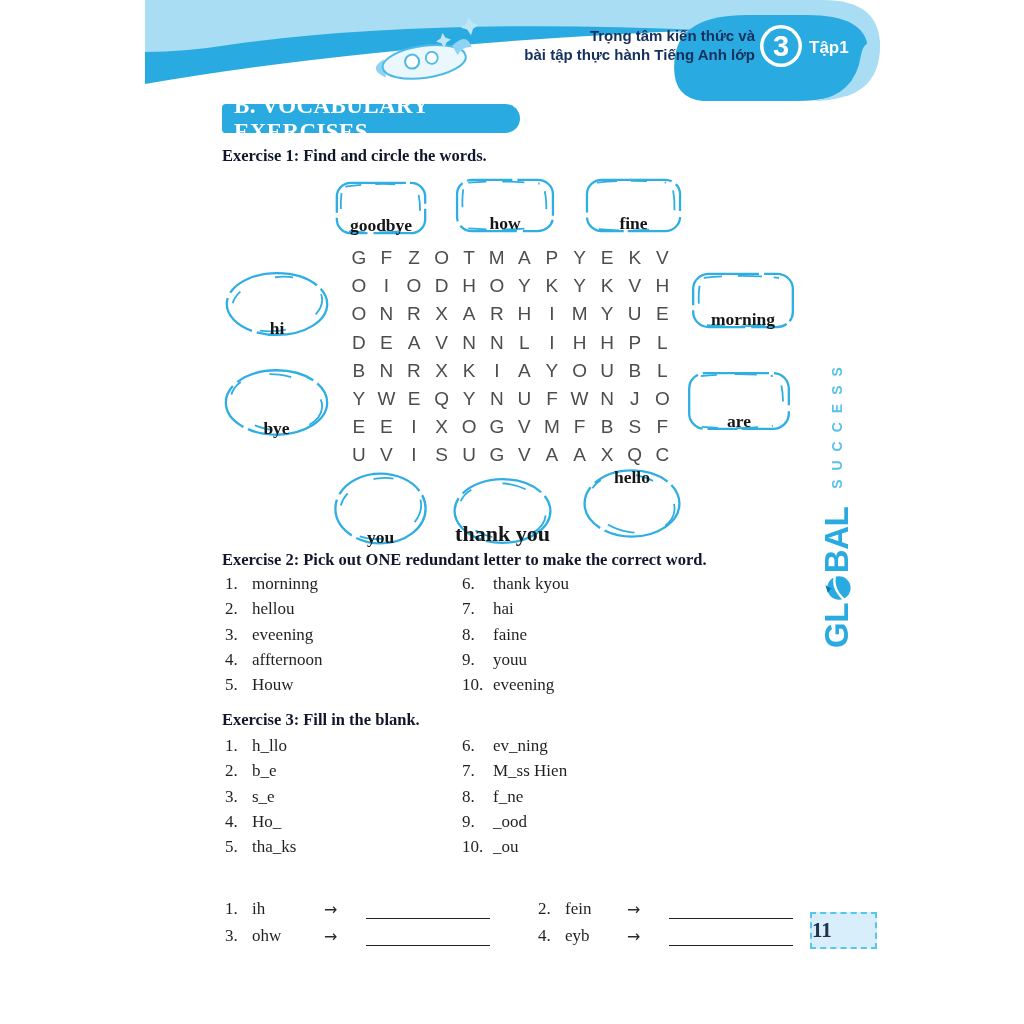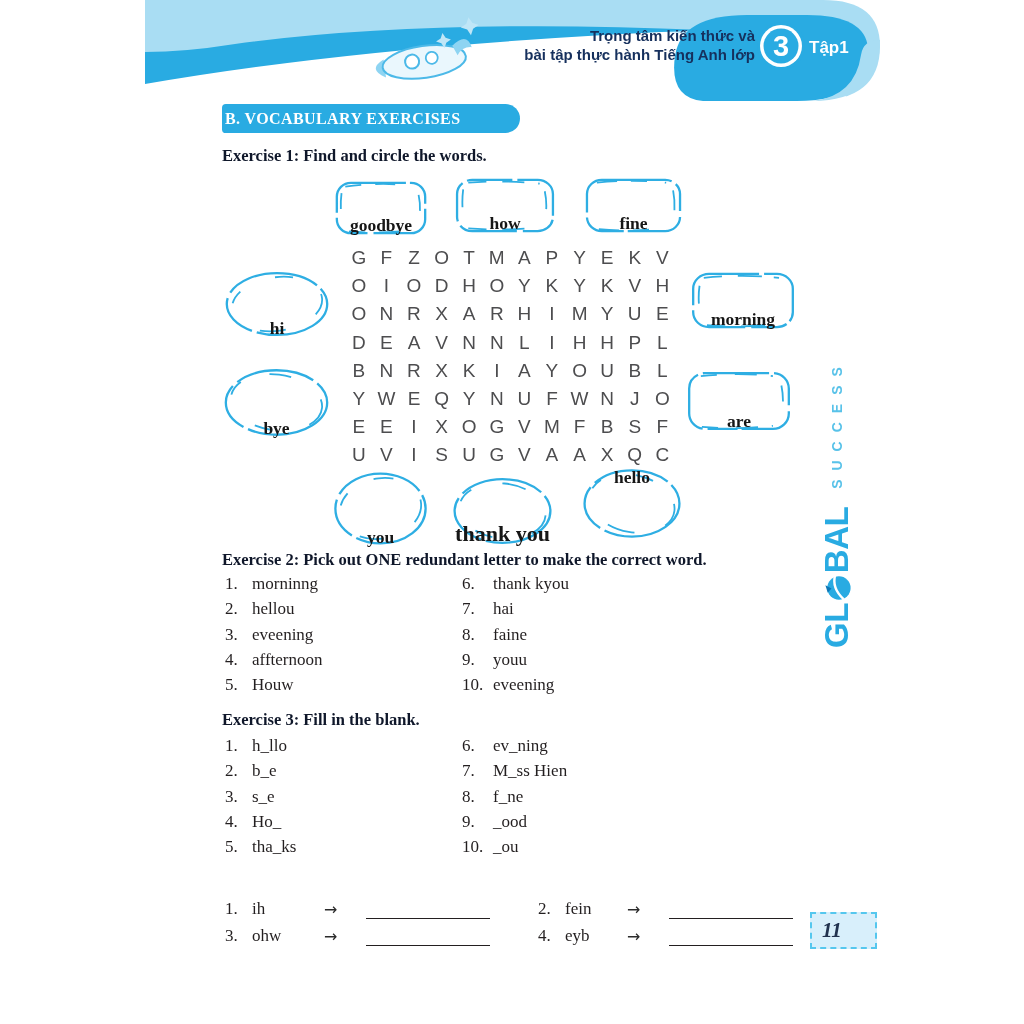--- a/index.html
+++ b/index.html
@@ -5,21 +5,21 @@
   html,body{margin:0;padding:0;background:#fff;}
   .page{position:relative;width:1024px;height:1024px;background:#ffffff;overflow:hidden;
         font-family:"Liberation Serif","DejaVu Serif",serif;color:#231f20;}
 
   
   .header-svg{position:absolute;left:145px;top:0;width:735px;height:106px;}
 
   
   .section-box{position:absolute;left:222px;top:104px;width:298px;height:29px;
     background:#29abe2;border-radius:4px 15px 15px 4px;display:flex;align-items:center;}
-  .section-box span{color:#fff;font-weight:bold;font-size:16px;letter-spacing:.4px;padding-left:3px;}
+  .section-box span{color:#fff;font-weight:bold;font-size:23px;letter-spacing:.4px;padding-left:12px;}
 
   .ex-heading{position:absolute;color:#0f172a;font-weight:bold;font-size:16.5px;white-space:nowrap;}
 
   
   .bubble{position:absolute;display:flex;align-items:flex-end;justify-content:center;}
   .bubble svg{position:absolute;inset:0;width:100%;height:100%;}
   .bubble .lbl{position:relative;z-index:1;font-weight:bold;font-size:17.5px;color:#161616;white-space:nowrap;}
   .bubble.lbl-high{align-items:flex-start;}
   .bubble.lbl-high .lbl{margin-top:1px;}
   .b-goodbye{left:334px;top:180px;width:94px;height:56px;}
@@ -57,21 +57,21 @@
   .global-logo{position:absolute;left:813px;top:648px;width:302px;height:48px;
     transform:rotate(-90deg);transform-origin:0 0;display:flex;align-items:center;gap:18px;
     font-family:"Liberation Sans","DejaVu Sans",sans-serif;}
   .g-word{font-size:33px;font-weight:bold;color:#29abe2;display:flex;align-items:center;letter-spacing:-.5px;}
   .g-word .globe{margin:2px 1px 0 1px;}
   .g-success{font-size:14px;font-weight:bold;color:#58c2e9;letter-spacing:9px;}
 
   
   .page-num{position:absolute;left:810px;top:912px;width:67px;height:37px;background:#d8effb;
     border:2px dashed #55c7ee;box-sizing:border-box;display:flex;align-items:center;
-    font-size:21px;font-weight:bold;color:#21324f;padding-left:10px;font-style:italic;}
+    font-size:21px;font-weight:bold;color:#21324f;}
 </style>
 </head>
 <body>
 
 <div class="page">
 
   <svg class="header-svg" viewBox="0 0 735 106">
     <path fill="#a9ddf3" d="M0 0 H678 Q735 0 735 46 Q735 101 668 101 H70 Q0 101 0 55 Z"></path>
     <path fill="#ffffff" d="M0 106 V80 Q210 38 430 31 Q575 27 650 55 Q690 72 706 106 Z"></path>
     <path fill="#29abe2" d="M0 84 Q230 44 560 30 Q280 18 90 44 Q40 52 0 52 Z"></path>

